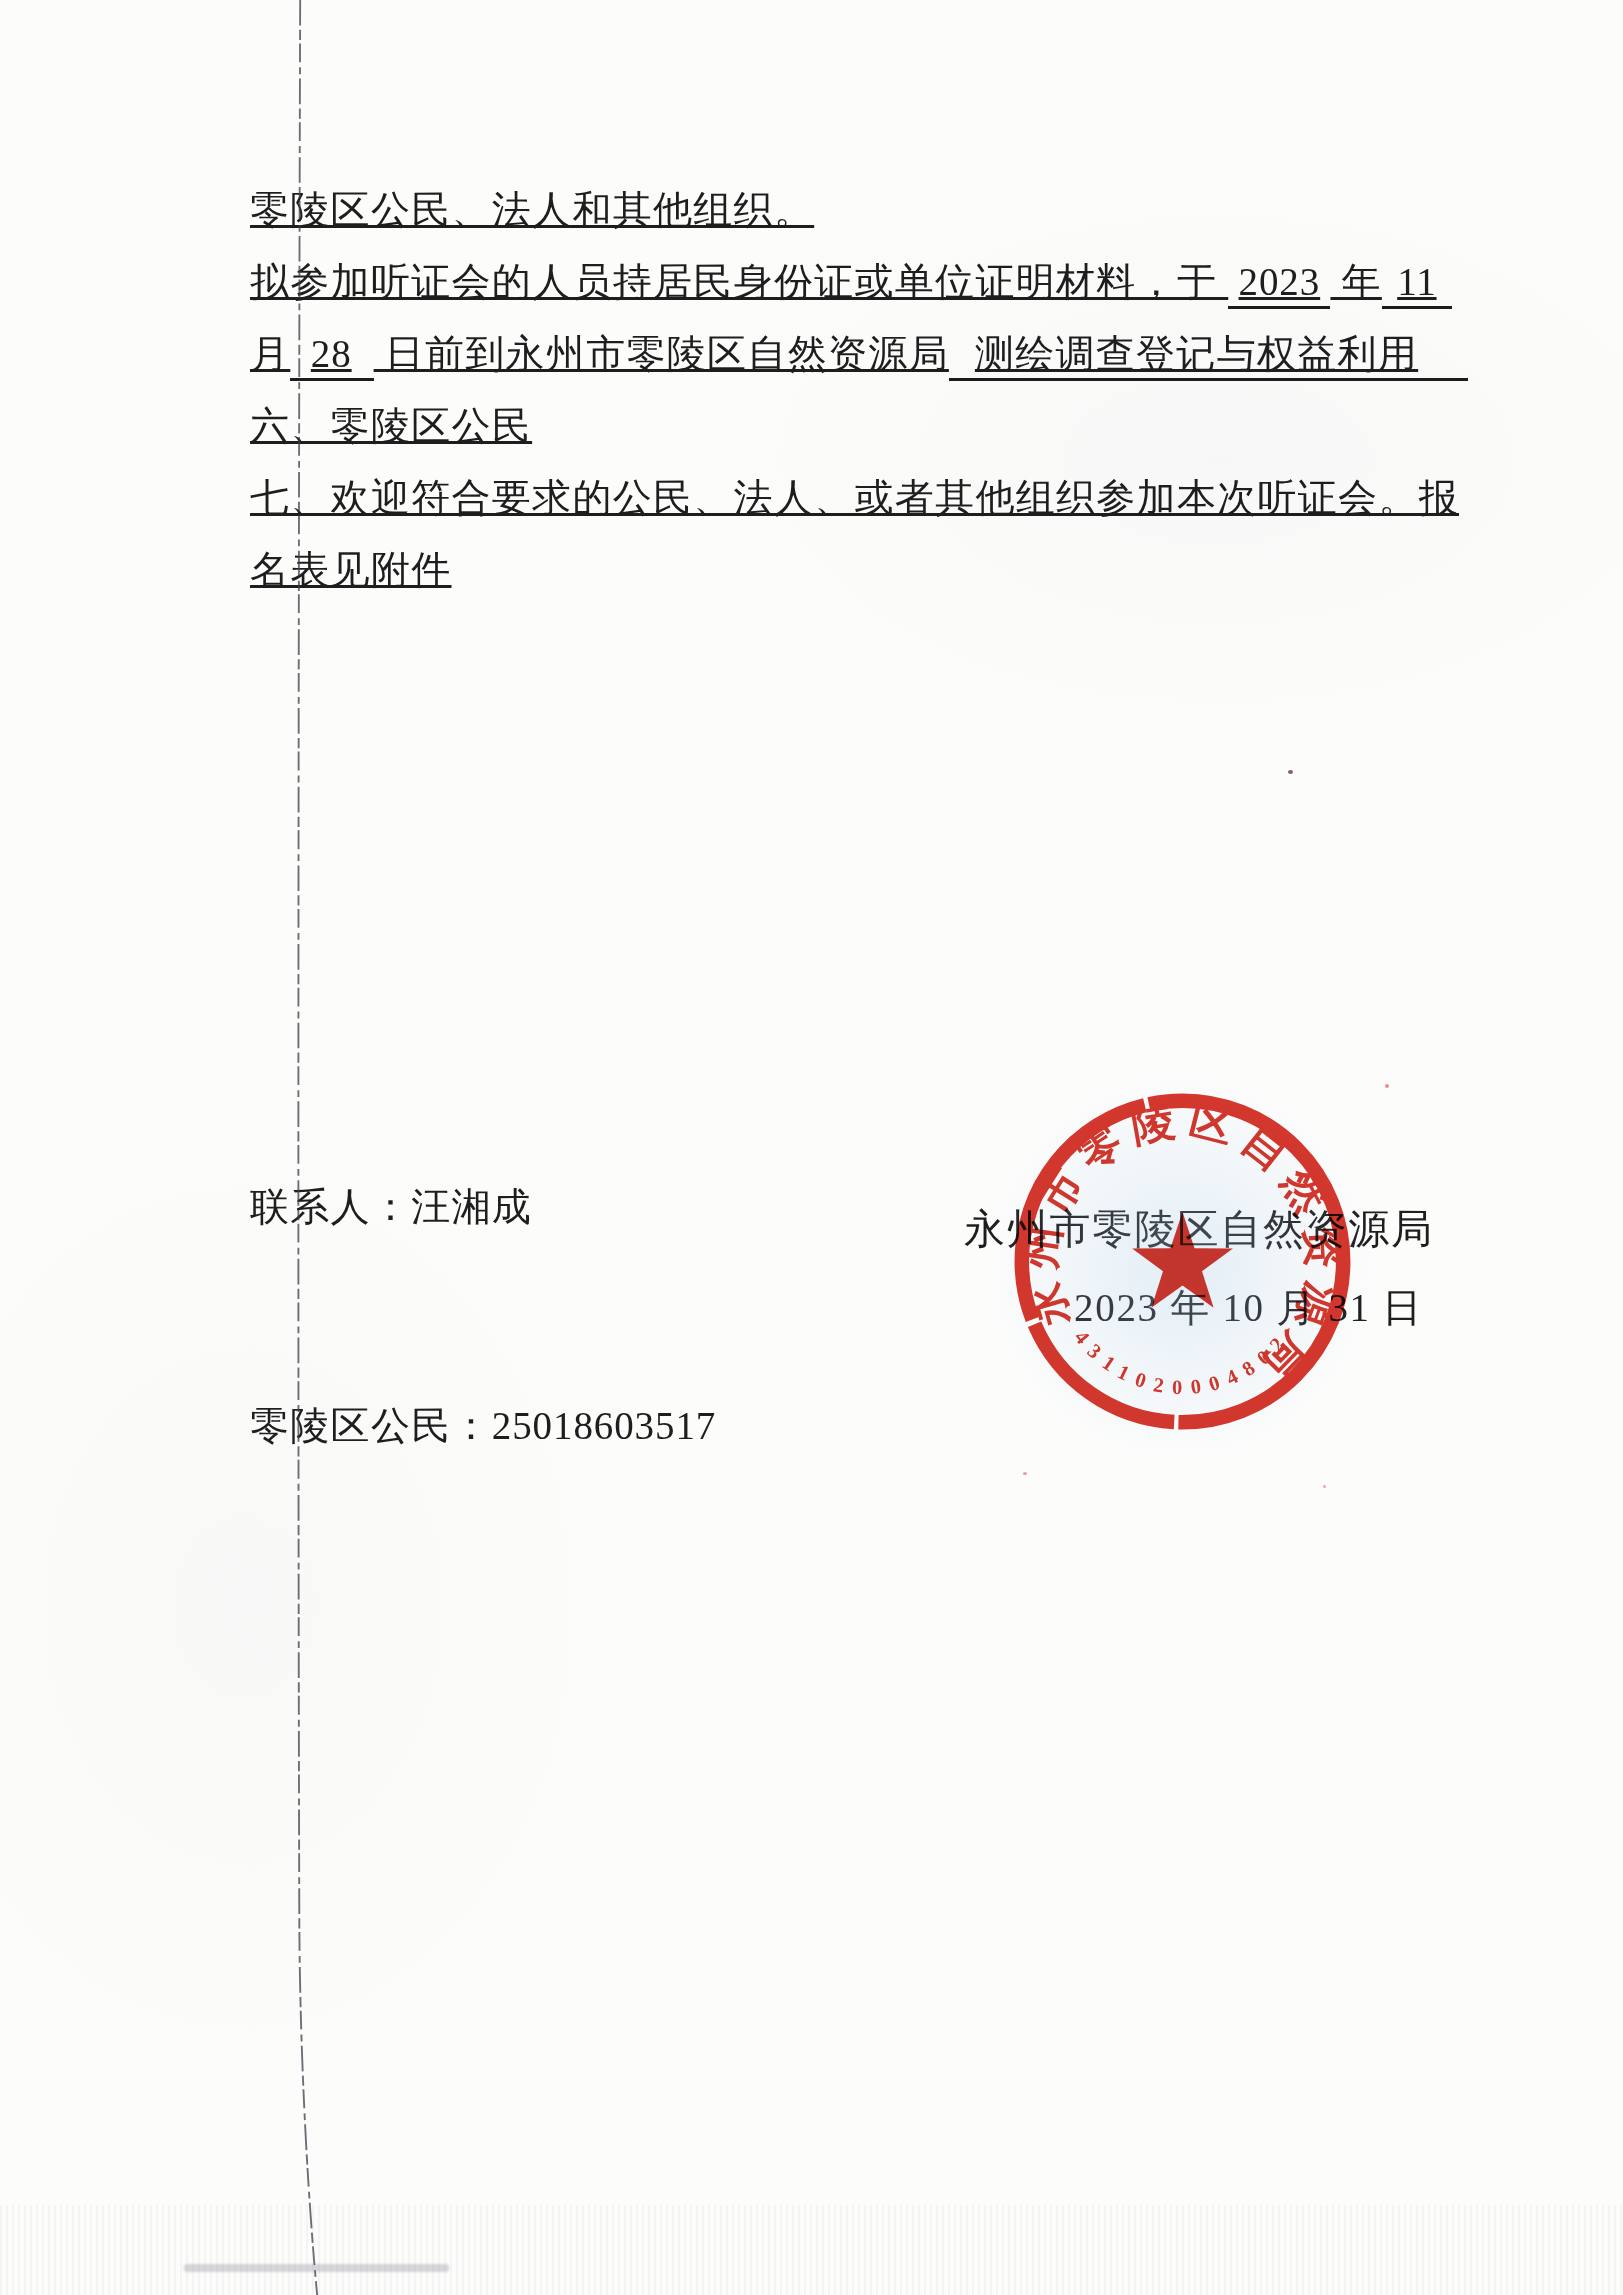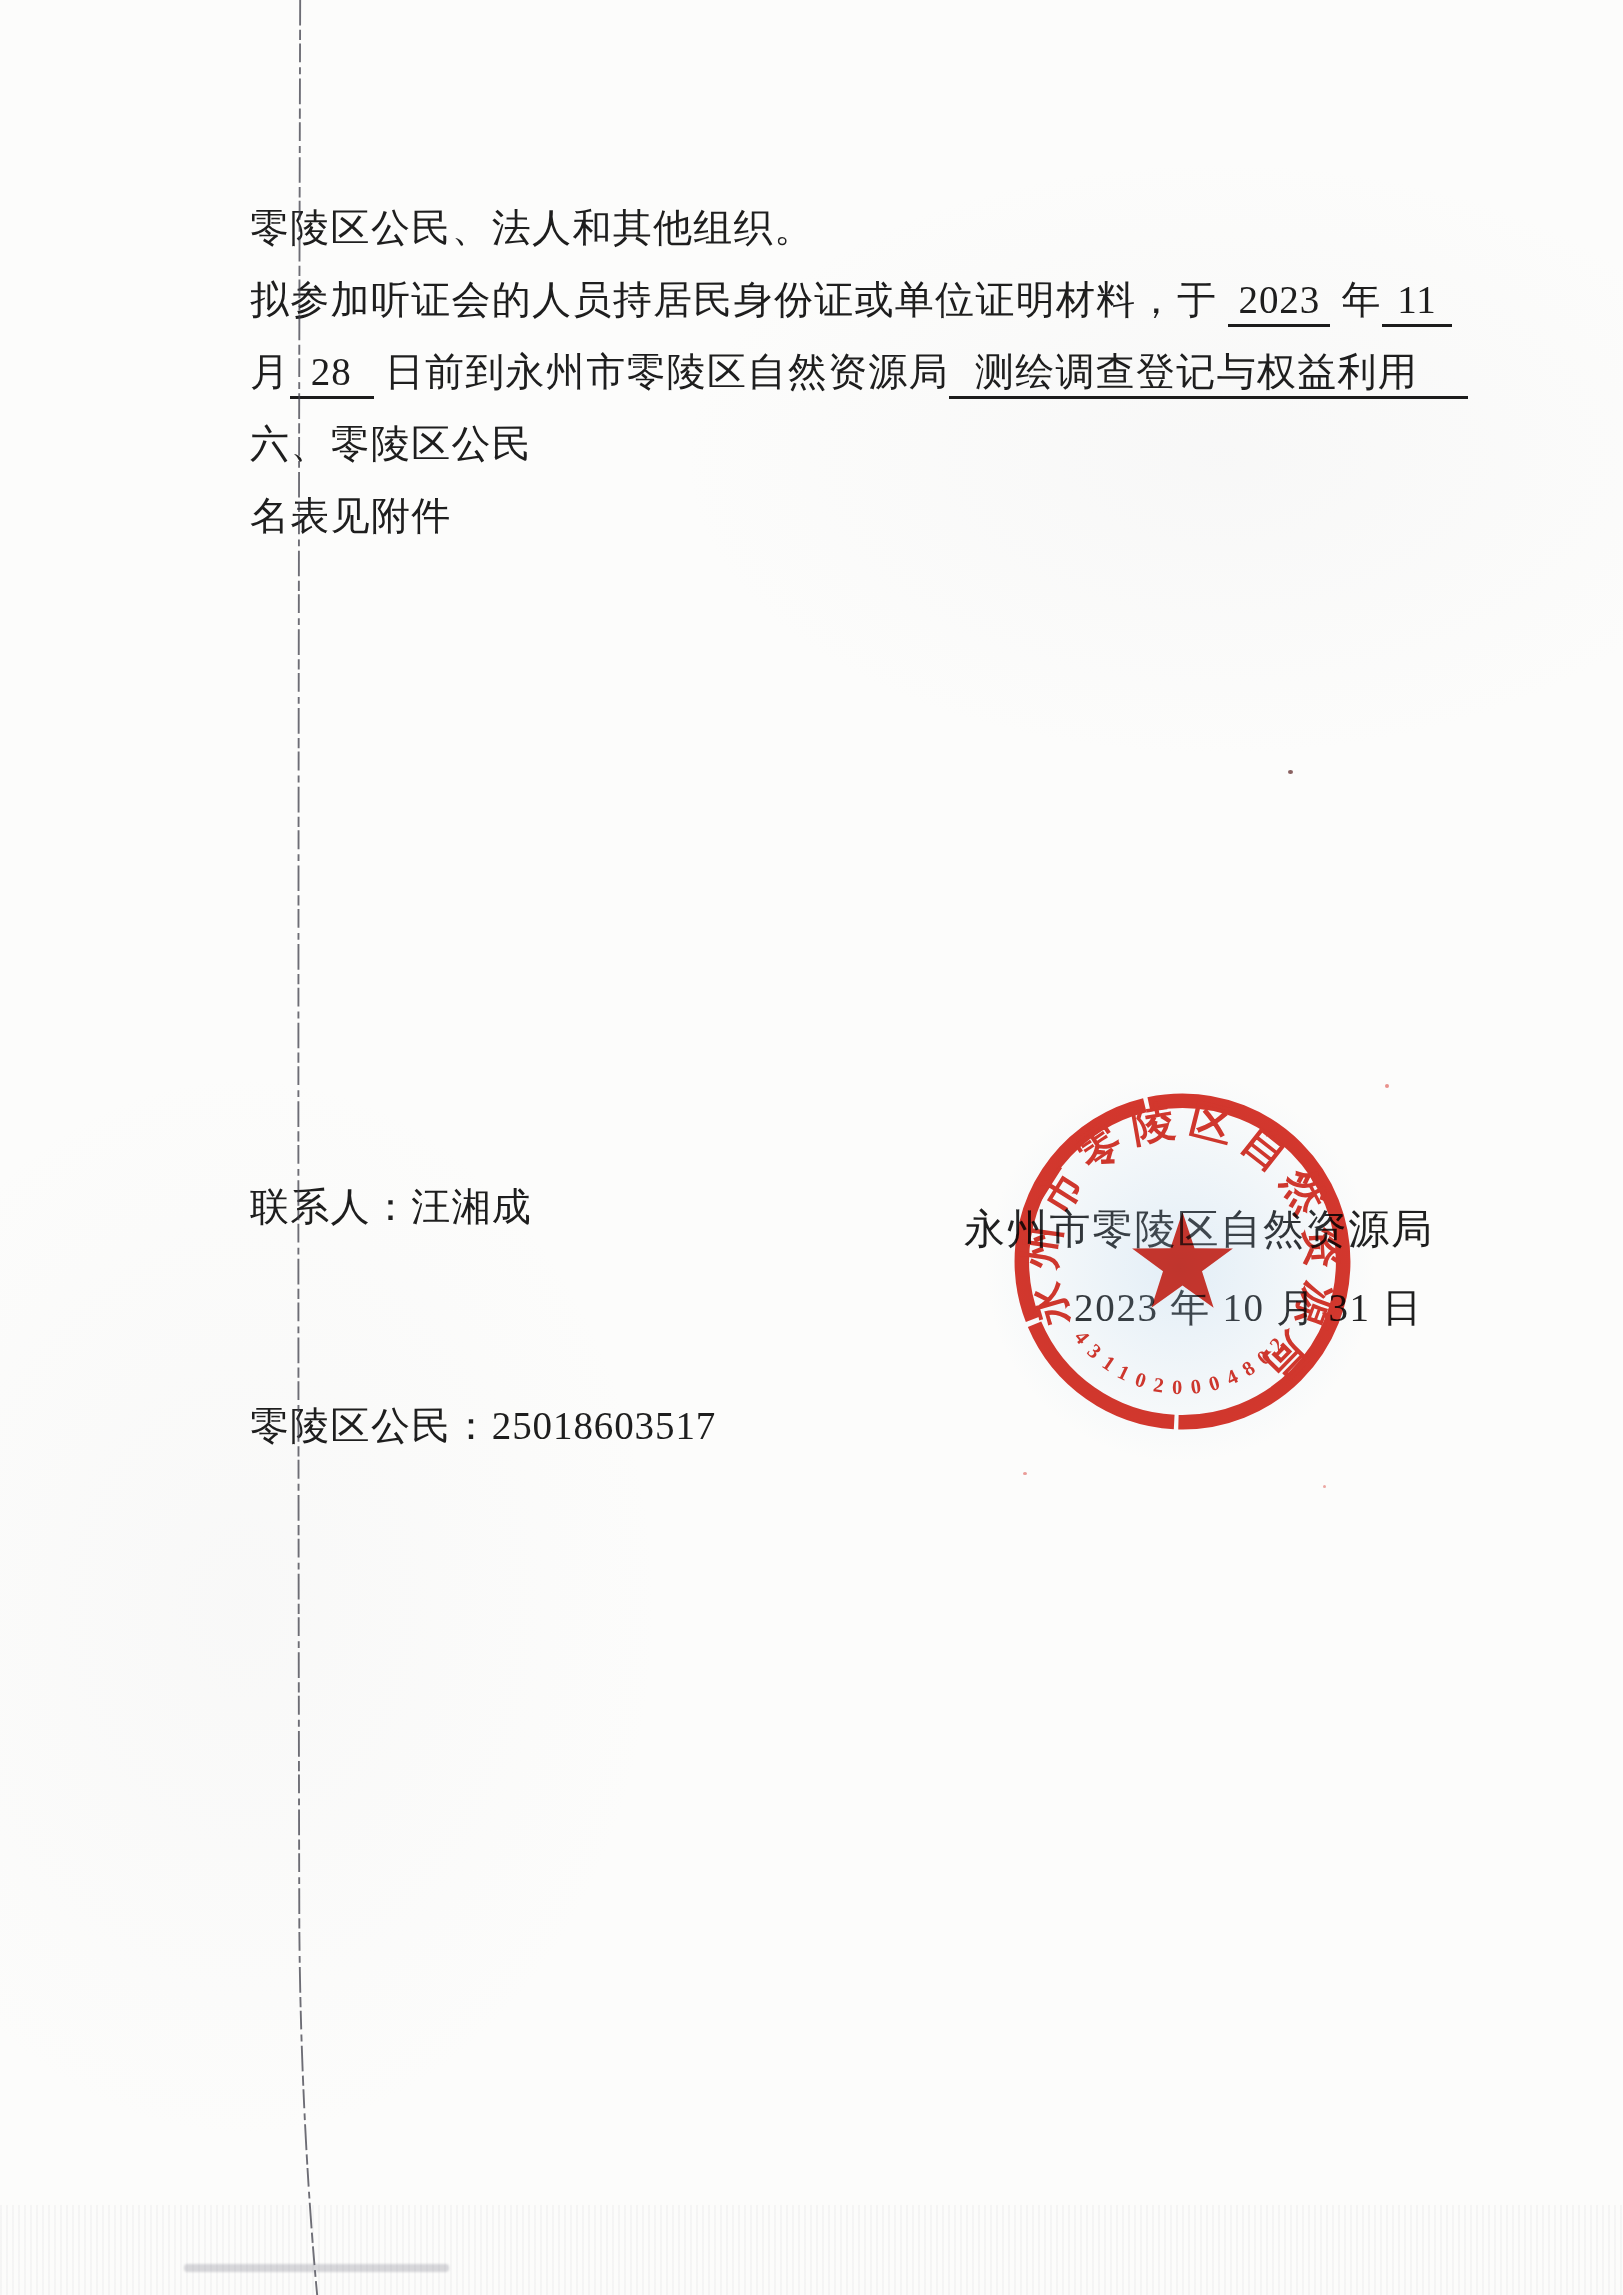--- a/index.html
+++ b/index.html
@@ -13,21 +13,21 @@
     color:#1e1e1e;
   }
   
   .page::before{
     content:"";position:absolute;inset:0;
     background:
       radial-gradient(ellipse 769px 427px at 75% 20%, rgba(210,210,215,.10), transparent 70%),
       radial-gradient(ellipse 598px 769px at 15% 70%, rgba(205,205,210,.08), transparent 70%);
     pointer-events:none;
   }
-  .content{position:absolute;left:250px;top:192px;width:1197px;}
+  .content{position:absolute;left:250px;top:174px;width:1197px;text-decoration:underline;}
   .line{
     font-size:39px;line-height:72px;height:72px;
     white-space:pre;letter-spacing:1.3px;
   }
   .u{border-bottom:3.4px solid #1c1c1c;padding-bottom:2.6px;}
   .num{font-family:"Liberation Serif",serif;letter-spacing:0.9px;text-align:right;}
   .pad-s{padding-left:10.3px;padding-right:10.3px;}
   .pad-m{padding-left:15.4px;padding-right:15.4px;}
   .pad-l{padding-left:20.5px;padding-right:22px;}
   .pad-xl{padding-left:36px;padding-right:39px;}
@@ -75,20 +75,21 @@
     <div class="line">零陵区公民、法人和其他组织。</div>
 
     <div class="line"><span>拟参加听证会的人员持居民身份证或单位证明材料，于 </span><span class="u num pad-s">2023</span><span> 年</span><span class="u num pad-m">11</span></div>
 
     <div class="line"><span>月</span><span class="u num pad-l">28</span><span> 日前到永州市零陵区自然资源局</span><span class="u u-phrase">测绘调查登记与权益利用</span></div>
 
 
     <div class="line">六、零陵区公民</div>
 
 
+    <div class="line">七、欢迎符合要求的公民、法人、或者其他组织参加本次听证会。报</div>
     <div class="line">名表见附件</div>
   </div>
 
   <div class="contact">
     <div>联系人：汪湘成</div>
     <div><span>零陵区公民：</span><span class="num">25018603517</span></div>
   </div>
 
   <div class="sig-org">永州市零陵区自然资源局</div>
   <div class="sig-date">2023 年 10 月 31 日</div>

